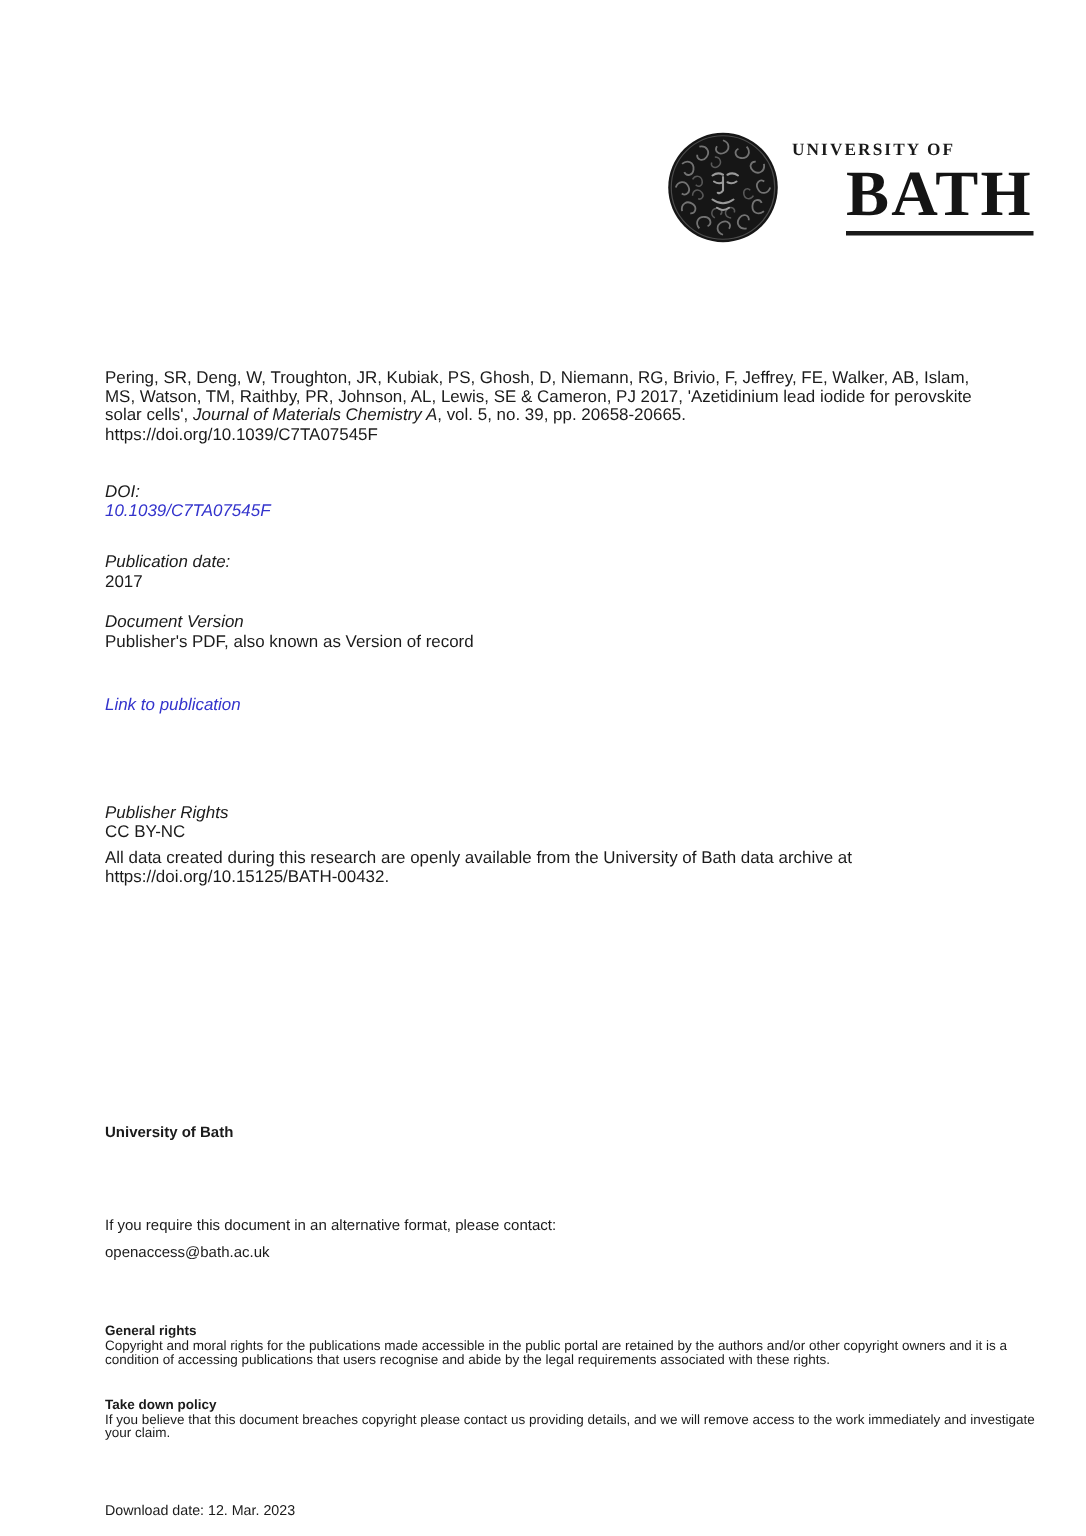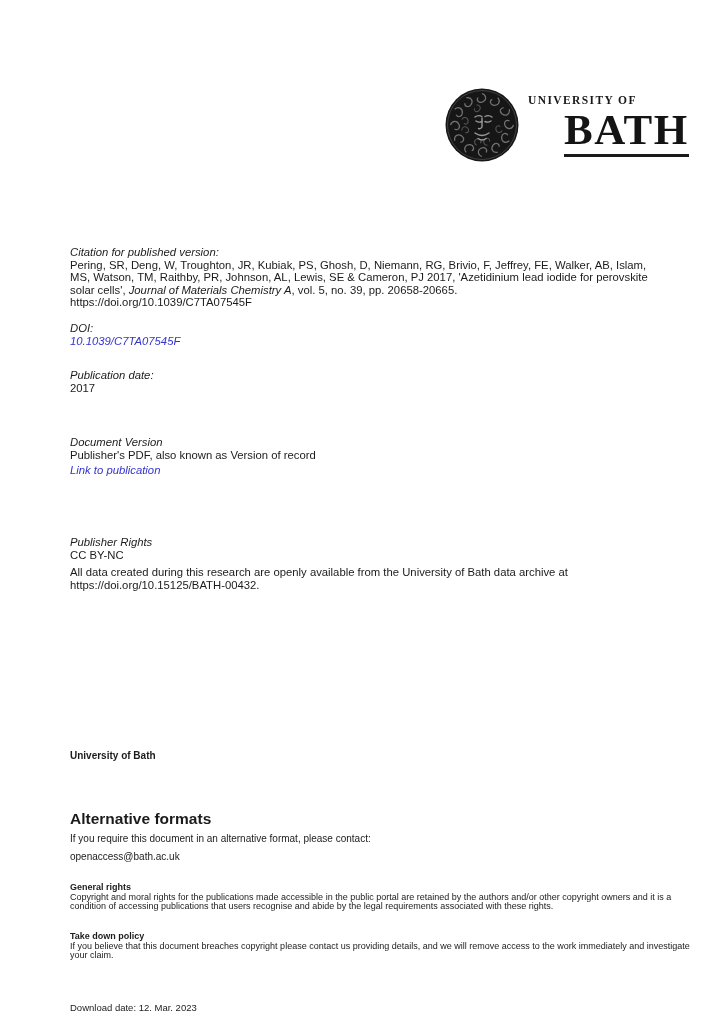--- a/index.html
+++ b/index.html
@@ -44,21 +44,21 @@
   }
 
   
   .small-body { font-size: 11.3px; line-height: 12.6px; width: 594px; }
   .ital { font-style: italic; }
   a.bluelink, .bluelink { color: var(--link-color); text-decoration: none; cursor: pointer; font-style: italic; }
 
   #citation   { top: 246px; }
   #doi        { top: 322px; }
   #pubdate    { top: 369px; }
-  #docver     { top: 436px; }
+  #docver     { top: 409px; }
   #linkpub    { top: 464px; font-size: 11.3px; }
   #pubrights  { top: 536px; }
   #pubrights .data-note { margin-top: 5px; }
 
   #university { top: 750px; font-size: 10px; font-weight: bold; }
 
   #altformats { top: 809px; width: 600px; }
   #altformats .af-heading { font-size: 15.5px; font-weight: bold; line-height: 19px; margin-bottom: 2px; }
   #altformats .af-body { font-size: 10px; line-height: 18px; }
 
@@ -114,21 +114,20 @@
         <path d="M33 50.5 q4 3 8 0"></path>
       </g>
     </svg>
     <div class="wordmark">
       <div class="uof">UNIVERSITY OF</div>
       <div class="bath">BATH</div>
     </div>
   </header>
 
   <section class="block small-body" id="citation">
-    <div class="ital">Citation for published version:</div>
     <p><span>Pering, SR, Deng, W, Troughton, JR, Kubiak, PS, Ghosh, D, Niemann, RG, Brivio, F, Jeffrey, FE, Walker, AB, Islam, MS, Watson, TM, Raithby, PR, Johnson, AL, Lewis, SE &amp; Cameron, PJ 2017, 'Azetidinium lead iodide for perovskite solar cells', </span><span class="ital">Journal of Materials Chemistry A</span><span>, vol. 5, no. 39, pp. 20658-20665.</span></p>
     <div>https://doi.org/10.1039/C7TA07545F</div>
   </section>
 
   <section class="block small-body" id="doi">
     <div class="ital">DOI:</div>
     <a class="bluelink">10.1039/C7TA07545F</a>
   </section>
 
   <section class="block small-body" id="pubdate">
@@ -147,21 +146,20 @@
 
   <section class="block small-body" id="pubrights">
     <div class="ital">Publisher Rights</div>
     <div>CC BY-NC</div>
     <div class="data-note">All data created during this research are openly available from the University of Bath data archive at https://doi.org/10.15125/BATH-00432.</div>
   </section>
 
   <section class="block" id="university">University of Bath</section>
 
   <section class="block" id="altformats">
-    <div class="af-heading">Alternative formats</div>
     <div class="af-body">If you require this document in an alternative format, please contact:</div>
     <div class="af-body">openaccess@bath.ac.uk</div>
   </section>
 
   <section class="block fineprint" id="generalrights">
     <div class="fp-heading">General rights</div>
     <div>Copyright and moral rights for the publications made accessible in the public portal are retained by the authors and/or other copyright owners and it is a condition of accessing publications that users recognise and abide by the legal requirements associated with these rights.</div>
   </section>
 
   <section class="block fineprint" id="takedown">

